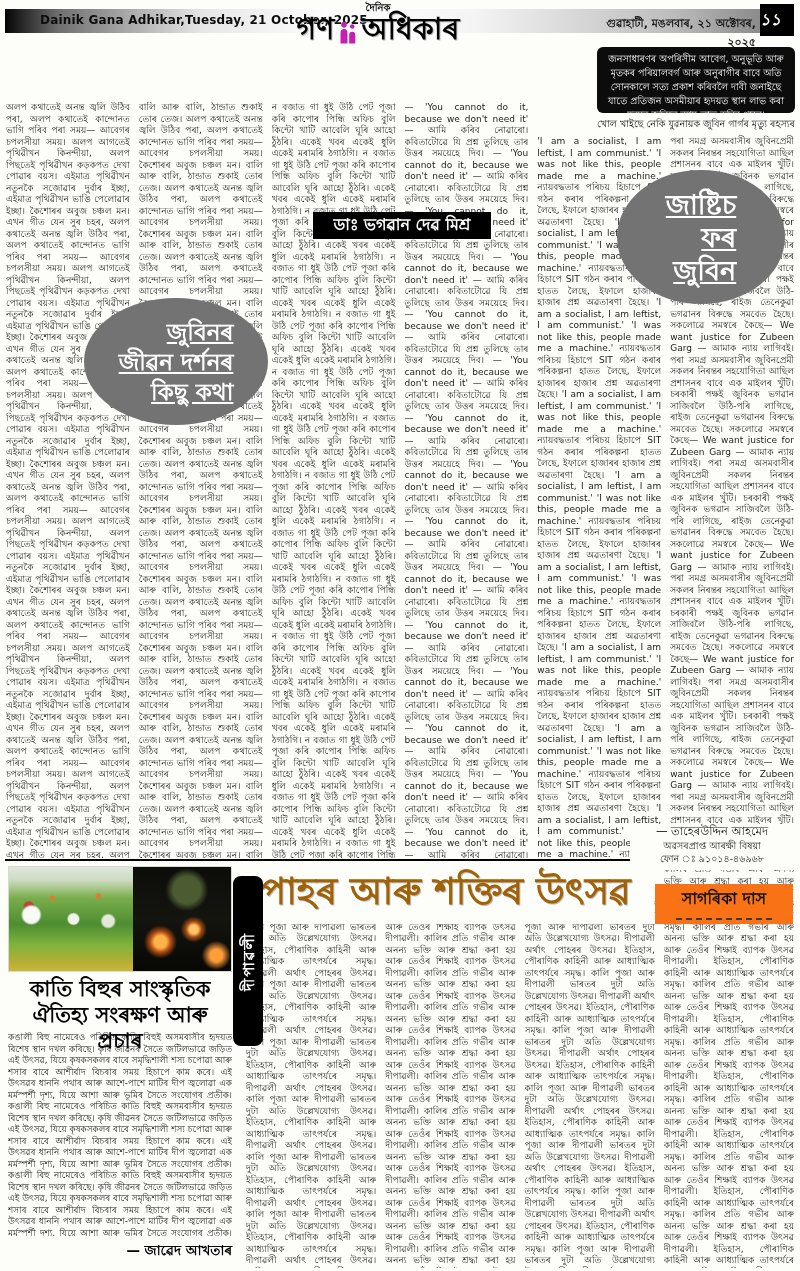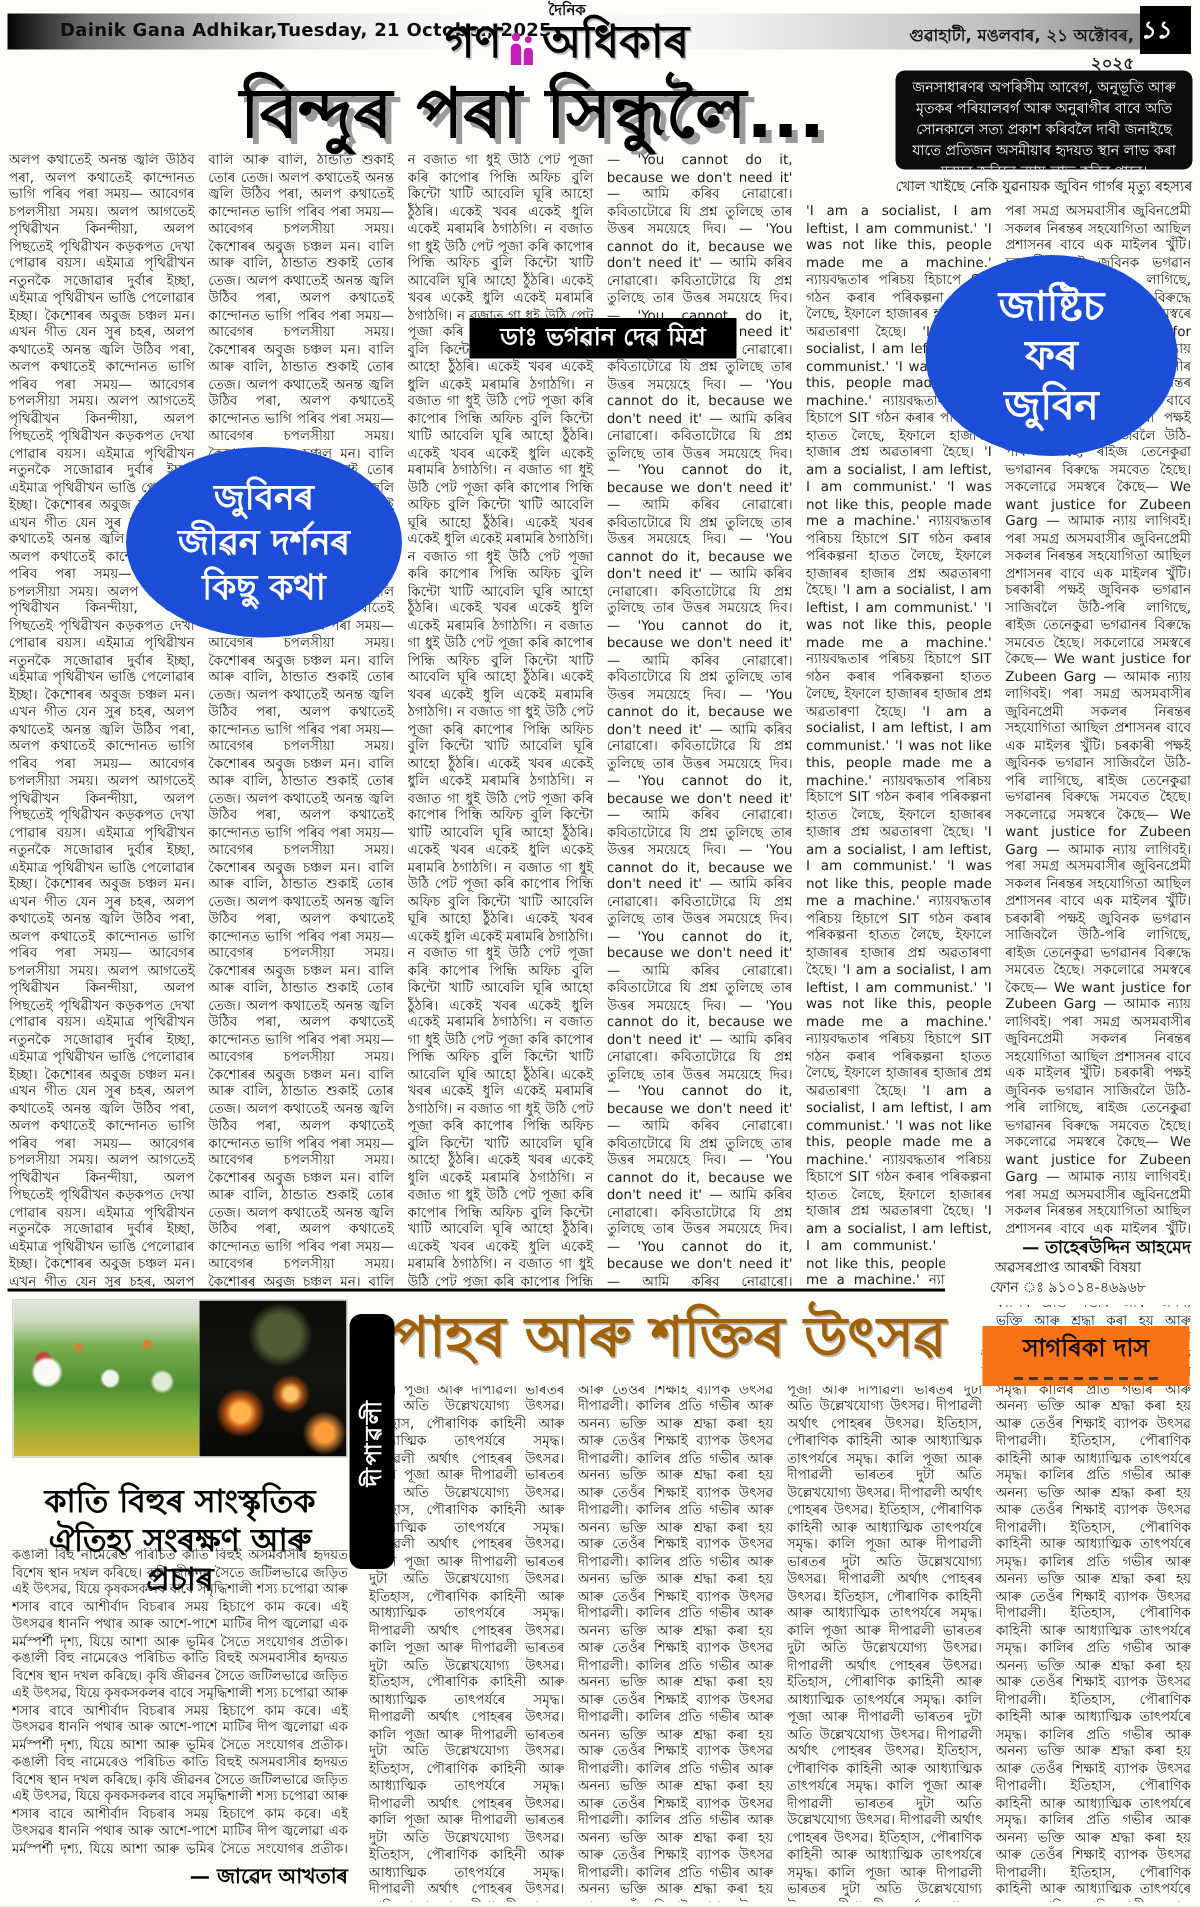--- a/index.html
+++ b/index.html
@@ -24,49 +24,49 @@
   
   .headline{left:118px;top:47px;width:474px;height:56px;text-align:center;
     font-size:46px;line-height:56px;font-weight:900;color:#000;white-space:nowrap;
     text-shadow:4px 4px 0 #9a9a9a;overflow:hidden;}
   .quotebox{left:597px;top:47px;width:198px;height:66px;background:#0c0c0c;border-radius:6px;
     color:#fff;font-size:9.5px;line-height:14px;text-align:center;padding:5px 9px;box-sizing:border-box;overflow:hidden;}
   .introline{left:597px;top:117px;width:198px;height:15px;font-size:9.5px;color:#111;overflow:hidden;background:#fdfdfa;z-index:2;}
   .cols6{left:6px;top:102px;width:788px;height:756px;display:grid;grid-template-columns:repeat(6,1fr);gap:9px;z-index:1;}
   .col{overflow:hidden;font-size:9px;line-height:11.5px;text-align:justify;color:#1d1d1d;word-break:break-word;}
   .col.pad-top{padding-top:34px;box-sizing:border-box;}
-  .badge{background:#1d4ed8;border-radius:50%;color:#fff;display:flex;align-items:center;justify-content:center;
-    text-align:center;font-weight:bold;white-space:pre-line;z-index:4;}
+  .badge{background:#737373;border-radius:50%;color:#fff;display:flex;align-items:center;justify-content:center;
+    text-align:right;font-weight:bold;white-space:pre-line;z-index:4;text-decoration:underline;}
   .badge-left{left:84px;top:298px;width:184px;height:127px;font-size:23px;line-height:30px;}
   .badge-right{left:617px;top:170px;width:168px;height:134px;font-size:27px;line-height:33px;}
   .authorbox{left:313px;top:212px;width:178px;height:27px;background:#000;border-radius:0;color:#fff;
     display:flex;align-items:center;justify-content:center;font-size:16px;font-weight:bold;z-index:4;overflow:hidden;}
   .signature{left:630px;top:824px;width:164px;height:46px;background:#fdfdfa;z-index:4;text-align:center;}
-  .sig-name{font-size:11.5px;font-weight:bold;line-height:15px;text-align:right;}
+  .sig-name{font-size:11.5px;font-weight:normal;line-height:15px;}
   .sig-sub{font-size:9.5px;line-height:13px;color:#222;}
   .divider{left:5px;top:859px;width:789px;height:2px;background:#000;}
   
   .photos{left:8px;top:866px;width:224px;height:106px;display:flex;overflow:hidden;border:1px solid #d9d9d4;box-sizing:border-box;}
   .photo-field{width:56%;height:100%;
     background:
       radial-gradient(circle at 18% 46%, rgba(255,255,255,.95) 0 7%, rgba(255,255,255,0) 9%),
       radial-gradient(circle at 16% 38%, rgba(196,60,60,.9) 0 3.5%, rgba(196,60,60,0) 5%),
       radial-gradient(circle at 52% 50%, rgba(255,255,255,.9) 0 6%, rgba(255,255,255,0) 8%),
       radial-gradient(circle at 80% 52%, rgba(250,250,245,.85) 0 5%, rgba(250,250,245,0) 7%),
       radial-gradient(circle at 35% 30%, rgba(230,120,40,.9) 0 2%, rgba(230,120,40,0) 3%),
       radial-gradient(circle at 72% 28%, rgba(230,120,40,.9) 0 2%, rgba(230,120,40,0) 3%),
       linear-gradient(180deg,#dfe7da 0%,#cfdcc4 12%,#79ad4b 30%,#4f8d32 55%,#7fb33c 75%,#b9ad35 92%,#c9b838 100%);}
   .photo-diya{width:44%;height:100%;
     background:
       radial-gradient(circle at 28% 72%, #ffb24a 0 6%, #b24d12 10%, rgba(0,0,0,0) 16%),
       radial-gradient(circle at 62% 60%, #ffc266 0 5%, #a34a10 9%, rgba(0,0,0,0) 15%),
       radial-gradient(circle at 85% 85%, #ff9d3a 0 5%, rgba(0,0,0,0) 12%),
       radial-gradient(circle at 55% 22%, rgba(90,110,60,.8) 0 14%, rgba(0,0,0,0) 22%),
       linear-gradient(180deg,#0c0d09 0%,#14150f 50%,#070705 100%);}
-  .bl-headline{left:8px;top:976px;width:224px;text-align:center;font-weight:800;font-size:21px;line-height:26px;color:#000;margin-top:12px;}
+  .bl-headline{left:8px;top:976px;width:224px;text-align:center;font-weight:800;font-size:21px;line-height:26px;color:#000;}
   .bl-body{left:8px;top:1032px;width:224px;height:204px;overflow:hidden;font-size:8.8px;line-height:11.5px;text-align:justify;color:#1d1d1d;}
   .bl-byline{left:8px;top:1240px;width:224px;text-align:right;font-size:13.5px;font-weight:bold;color:#000;}
   
   .vlabel{left:233px;top:876px;width:26px;height:166px;background:#000;border-radius:8px;border:2px solid #000;
     color:#fff;display:flex;align-items:center;justify-content:center;z-index:3;}
   .vlabel span{writing-mode:vertical-rl;transform:rotate(180deg);font-size:15px;font-weight:bold;letter-spacing:2px;}
   .br-cols{left:246px;top:864px;width:548px;height:404px;display:grid;grid-template-columns:repeat(4,1fr);gap:9px;z-index:1;}
   .br-headline{left:246px;top:862px;width:408px;height:62px;background:#fdfdfa;z-index:2;
     font-size:37px;font-weight:900;line-height:60px;color:#a16207;white-space:nowrap;overflow:hidden;text-shadow:1px 1px 0 #bbb;}
   .br-byline{left:655px;top:884px;width:138px;height:40px;background:#f97316;z-index:2;text-align:center;}
@@ -94,21 +94,20 @@
             <path d="M4 26 V14 q0-4.4 4-4.4 q4 0 4 4.4 V26 Z"></path>
             <circle cx="17.4" cy="6.6" r="2.6"></circle>
             <path d="M13.9 26 V16.4 q0-3.6 3.5-3.6 q3.5 0 3.5 3.6 V26 Z"></path>
           </g>
         </svg>
       </span>
       <span class="t">অধিকাৰ</span>
     </div>
   </div>
 
-  <div class="abs headline">বিন্দুৰ পৰা সিন্ধুলৈ...</div>
   <div class="abs quotebox">জনসাধাৰণৰ অপৰিসীম আবেগ, অনুভূতি আৰু মৃতকৰ পৰিয়ালবৰ্গ আৰু অনুৰাগীৰ বাবে অতি সোনকালে সত্য প্ৰকাশ কৰিবলৈ দাবী জনাইছে যাতে প্ৰতিজন অসমীয়াৰ হৃদয়ত স্থান লাভ কৰা মৰমৰ জুবিনে ন্যায় লাভ কৰিব পাৰে।</div>
   <div class="abs introline">খোল খাইছে নেকি যুৱনায়ক জুবিন গাৰ্গৰ মৃত্যু ৰহস্যৰ নতুন নতুন</div>
 
   <div class="abs cols6">
     <div class="col">অলপ কথাতেই অনন্ত জ্বলি উঠিব পৰা, অলপ কথাতেই কান্দোনত ভাগি পৰিব পৰা সময়— আবেগৰ চপলসীয়া সময়। অলপ আগতেই পৃথিৱীখন কিনন্দীয়া, অলপ পিছতেই পৃথিৱীখন কড়কপত দেখা পোৱাৰ বয়স। এইমাত্ৰ পৃথিৱীখন নতুনকৈ সজোৱাৰ দুৰ্বাৰ ইচ্ছা, এইমাত্ৰ পৃথিৱীখন ভাঙি পেলোৱাৰ ইচ্ছা। কৈশোৰৰ অবুজ চঞ্চল মন। এখন গীত যেন সুৰ চহৰ, অলপ কথাতেই অনন্ত জ্বলি উঠিব পৰা, অলপ কথাতেই কান্দোনত ভাগি পৰিব পৰা সময়— আবেগৰ চপলসীয়া সময়। অলপ আগতেই পৃথিৱীখন কিনন্দীয়া, অলপ পিছতেই পৃথিৱীখন কড়কপত দেখা পোৱাৰ বয়স। এইমাত্ৰ পৃথিৱীখন নতুনকৈ সজোৱাৰ দুৰ্বাৰ ইচ্ছা, এইমাত্ৰ পৃথিৱীখন ভাঙি পেলোৱাৰ ইচ্ছা। কৈশোৰৰ অবুজ চঞ্চল মন। এখন গীত যেন সুৰ চহৰ, অলপ কথাতেই অনন্ত জ্বলি উঠিব পৰা, অলপ কথাতেই কান্দোনত ভাগি পৰিব পৰা সময়— আবেগৰ চপলসীয়া সময়। অলপ আগতেই পৃথিৱীখন কিনন্দীয়া, অলপ পিছতেই পৃথিৱীখন কড়কপত দেখা পোৱাৰ বয়স। এইমাত্ৰ পৃথিৱীখন নতুনকৈ সজোৱাৰ দুৰ্বাৰ ইচ্ছা, এইমাত্ৰ পৃথিৱীখন ভাঙি পেলোৱাৰ ইচ্ছা। কৈশোৰৰ অবুজ চঞ্চল মন। এখন গীত যেন সুৰ চহৰ, অলপ কথাতেই অনন্ত জ্বলি উঠিব পৰা, অলপ কথাতেই কান্দোনত ভাগি পৰিব পৰা সময়— আবেগৰ চপলসীয়া সময়। অলপ আগতেই পৃথিৱীখন কিনন্দীয়া, অলপ পিছতেই পৃথিৱীখন কড়কপত দেখা পোৱাৰ বয়স। এইমাত্ৰ পৃথিৱীখন নতুনকৈ সজোৱাৰ দুৰ্বাৰ ইচ্ছা, এইমাত্ৰ পৃথিৱীখন ভাঙি পেলোৱাৰ ইচ্ছা। কৈশোৰৰ অবুজ চঞ্চল মন। এখন গীত যেন সুৰ চহৰ, অলপ কথাতেই অনন্ত জ্বলি উঠিব পৰা, অলপ কথাতেই কান্দোনত ভাগি পৰিব পৰা সময়— আবেগৰ চপলসীয়া সময়। অলপ আগতেই পৃথিৱীখন কিনন্দীয়া, অলপ পিছতেই পৃথিৱীখন কড়কপত দেখা পোৱাৰ বয়স। এইমাত্ৰ পৃথিৱীখন নতুনকৈ সজোৱাৰ দুৰ্বাৰ ইচ্ছা, এইমাত্ৰ পৃথিৱীখন ভাঙি পেলোৱাৰ ইচ্ছা। কৈশোৰৰ অবুজ চঞ্চল মন। এখন গীত যেন সুৰ চহৰ, অলপ কথাতেই অনন্ত জ্বলি উঠিব পৰা, অলপ কথাতেই কান্দোনত ভাগি পৰিব পৰা সময়— আবেগৰ চপলসীয়া সময়। অলপ আগতেই পৃথিৱীখন কিনন্দীয়া, অলপ পিছতেই পৃথিৱীখন কড়কপত দেখা পোৱাৰ বয়স। এইমাত্ৰ পৃথিৱীখন নতুনকৈ সজোৱাৰ দুৰ্বাৰ ইচ্ছা, এইমাত্ৰ পৃথিৱীখন ভাঙি পেলোৱাৰ ইচ্ছা। কৈশোৰৰ অবুজ চঞ্চল মন। এখন গীত যেন সুৰ চহৰ, অলপ কথাতেই অনন্ত জ্বলি উঠিব পৰা, অলপ কথাতেই কান্দোনত ভাগি পৰিব পৰা সময়— আবেগৰ চপলসীয়া সময়। অলপ আগতেই পৃথিৱীখন কিনন্দীয়া, অলপ পিছতেই পৃথিৱীখন কড়কপত দেখা পোৱাৰ বয়স। এইমাত্ৰ পৃথিৱীখন নতুনকৈ সজোৱাৰ দুৰ্বাৰ ইচ্ছা, এইমাত্ৰ পৃথিৱীখন ভাঙি পেলোৱাৰ ইচ্ছা। কৈশোৰৰ অবুজ চঞ্চল মন। এখন গীত যেন সুৰ চহৰ, অলপ কথাতেই অনন্ত জ্বলি উঠিব পৰা, অলপ কথাতেই কান্দোনত ভাগি পৰিব পৰা সময়— আবেগৰ চপলসীয়া সময়। অলপ আগতেই পৃথিৱীখন কিনন্দীয়া, অলপ পিছতেই পৃথিৱীখন কড়কপত দেখা পোৱাৰ বয়স। এইমাত্ৰ পৃথিৱীখন নতুনকৈ সজোৱাৰ দুৰ্বাৰ ইচ্ছা, এইমাত্ৰ পৃথিৱীখন ভাঙি পেলোৱাৰ ইচ্ছা। কৈশোৰৰ অবুজ চঞ্চল মন। এখন গীত যেন সুৰ চহৰ, অলপ কথাতেই অনন্ত জ্বলি উঠিব পৰা, অলপ কথাতেই কান্দোনত ভাগি পৰিব পৰা সময়— আবেগৰ চপলসীয়া সময়। অলপ আগতেই পৃথিৱীখন কিনন্দীয়া, অলপ পিছতেই পৃথিৱীখন কড়কপত দেখা পোৱাৰ বয়স। এইমাত্ৰ পৃথিৱীখন নতুনকৈ সজোৱাৰ দুৰ্বাৰ ইচ্ছা, এইমাত্ৰ পৃথিৱীখন ভাঙি পেলোৱাৰ ইচ্ছা। কৈশোৰৰ অবুজ চঞ্চল মন। এখন গীত যেন সুৰ চহৰ, অলপ কথাতেই অনন্ত জ্বলি উঠিব পৰা, অলপ কথাতেই কান্দোনত ভাগি পৰিব পৰা সময়— আবেগৰ চপলসীয়া সময়। অলপ আগতেই পৃথিৱীখন কিনন্দীয়া, অলপ পিছতেই পৃথিৱীখন কড়কপত দেখা পোৱাৰ বয়স। এইমাত্ৰ পৃথিৱীখন নতুনকৈ সজোৱাৰ দুৰ্বাৰ ইচ্ছা, এইমাত্ৰ পৃথিৱীখন ভাঙি পেলোৱাৰ ইচ্ছা। কৈশোৰৰ অবুজ চঞ্চল মন। এখন গীত যেন সুৰ চহৰ, অলপ কথাতেই অনন্ত জ্বলি উঠিব পৰা, অলপ কথাতেই কান্দোনত ভাগি পৰিব পৰা সময়— আবেগৰ চপলসীয়া সময়। অলপ আগতেই পৃথিৱীখন কিনন্দীয়া, অলপ পিছতেই পৃথিৱীখন কড়কপত দেখা পোৱাৰ বয়স। এইমাত্ৰ পৃথিৱীখন নতুনকৈ সজোৱাৰ দুৰ্বাৰ ইচ্ছা, এইমাত্ৰ পৃথিৱীখন ভাঙি পেলোৱাৰ ইচ্ছা। কৈশোৰৰ অবুজ চঞ্চল মন। এখন গীত যেন সুৰ চহৰ, অলপ কথাতেই অনন্ত জ্বলি উঠিব পৰা, অলপ কথাতেই কান্দোনত ভাগি পৰিব পৰা সময়— আবেগৰ চপলসীয়া সময়। অলপ আগতেই পৃথিৱীখন কিনন্দীয়া, অলপ পিছতেই পৃথিৱীখন কড়কপত দেখা পোৱাৰ বয়স। এইমাত্ৰ পৃথিৱীখন নতুনকৈ সজোৱাৰ দুৰ্বাৰ ইচ্ছা, এইমাত্ৰ পৃথিৱীখন ভাঙি পেলোৱাৰ ইচ্ছা। কৈশোৰৰ অবুজ চঞ্চল মন। এখন গীত যেন সুৰ চহৰ, অলপ কথাতেই অনন্ত জ্বলি উঠিব পৰা, অলপ কথাতেই কান্দোনত ভাগি পৰিব পৰা সময়— আবেগৰ চপলসীয়া সময়। অলপ আগতেই পৃথিৱীখন কিনন্দীয়া, অলপ পিছতেই পৃথিৱীখন কড়কপত দেখা পোৱাৰ বয়স। এইমাত্ৰ পৃথিৱীখন নতুনকৈ সজোৱাৰ দুৰ্বাৰ ইচ্ছা, এইমাত্ৰ পৃথিৱীখন ভাঙি পেলোৱাৰ ইচ্ছা। কৈশোৰৰ অবুজ চঞ্চল মন। এখন গীত যেন সুৰ চহৰ, অলপ কথাতেই অনন্ত জ্বলি উঠিব পৰা, অলপ কথাতেই কান্দোনত ভাগি পৰিব পৰা সময়— আবেগৰ চপলসীয়া সময়। অলপ আগতেই পৃথিৱীখন কিনন্দীয়া, অলপ পিছতেই পৃথিৱীখন কড়কপত দেখা পোৱাৰ বয়স। এইমাত্ৰ পৃথিৱীখন নতুনকৈ সজোৱাৰ দুৰ্বাৰ ইচ্ছা, এইমাত্ৰ পৃথিৱীখন ভাঙি পেলোৱাৰ ইচ্ছা। কৈশোৰৰ অবুজ চঞ্চল মন। এখন গীত যেন সুৰ চহৰ, অলপ কথাতেই অনন্ত জ্বলি উঠিব পৰা, অলপ কথাতেই কান্দোনত ভাগি পৰিব পৰা সময়— আবেগৰ চপলসীয়া সময়। অলপ আগতেই পৃথিৱীখন কিনন্দীয়া, অলপ পিছতেই পৃথিৱীখন কড়কপত দেখা পোৱাৰ বয়স। এইমাত্ৰ পৃথিৱীখন নতুনকৈ সজোৱাৰ দুৰ্বাৰ ইচ্ছা, এইমাত্ৰ পৃথিৱীখন ভাঙি পেলোৱাৰ ইচ্ছা। কৈশোৰৰ অবুজ চঞ্চল মন। এখন গীত যেন সুৰ চহৰ,</div>
     <div class="col">বালি আৰু বালি, ঠান্ডাত শুকাই তোৰ তেজ। অলপ কথাতেই অনন্ত জ্বলি উঠিব পৰা, অলপ কথাতেই কান্দোনত ভাগি পৰিব পৰা সময়— আবেগৰ চপলসীয়া সময়। কৈশোৰৰ অবুজ চঞ্চল মন। বালি আৰু বালি, ঠান্ডাত শুকাই তোৰ তেজ। অলপ কথাতেই অনন্ত জ্বলি উঠিব পৰা, অলপ কথাতেই কান্দোনত ভাগি পৰিব পৰা সময়— আবেগৰ চপলসীয়া সময়। কৈশোৰৰ অবুজ চঞ্চল মন। বালি আৰু বালি, ঠান্ডাত শুকাই তোৰ তেজ। অলপ কথাতেই অনন্ত জ্বলি উঠিব পৰা, অলপ কথাতেই কান্দোনত ভাগি পৰিব পৰা সময়— আবেগৰ চপলসীয়া সময়। কৈশোৰৰ অবুজ চঞ্চল মন। বালি আৰু বালি, ঠান্ডাত শুকাই তোৰ তেজ। অলপ কথাতেই অনন্ত জ্বলি উঠিব পৰা, অলপ কথাতেই কান্দোনত ভাগি পৰিব পৰা সময়— আবেগৰ চপলসীয়া সময়। কৈশোৰৰ অবুজ চঞ্চল মন। বালি আৰু বালি, ঠান্ডাত শুকাই তোৰ তেজ। অলপ কথাতেই অনন্ত জ্বলি উঠিব পৰা, অলপ কথাতেই কান্দোনত ভাগি পৰিব পৰা সময়— আবেগৰ চপলসীয়া সময়। কৈশোৰৰ অবুজ চঞ্চল মন। বালি আৰু বালি, ঠান্ডাত শুকাই তোৰ তেজ। অলপ কথাতেই অনন্ত জ্বলি উঠিব পৰা, অলপ কথাতেই কান্দোনত ভাগি পৰিব পৰা সময়— আবেগৰ চপলসীয়া সময়। কৈশোৰৰ অবুজ চঞ্চল মন। বালি আৰু বালি, ঠান্ডাত শুকাই তোৰ তেজ। অলপ কথাতেই অনন্ত জ্বলি উঠিব পৰা, অলপ কথাতেই কান্দোনত ভাগি পৰিব পৰা সময়— আবেগৰ চপলসীয়া সময়। কৈশোৰৰ অবুজ চঞ্চল মন। বালি আৰু বালি, ঠান্ডাত শুকাই তোৰ তেজ। অলপ কথাতেই অনন্ত জ্বলি উঠিব পৰা, অলপ কথাতেই কান্দোনত ভাগি পৰিব পৰা সময়— আবেগৰ চপলসীয়া সময়। কৈশোৰৰ অবুজ চঞ্চল মন। বালি আৰু বালি, ঠান্ডাত শুকাই তোৰ তেজ। অলপ কথাতেই অনন্ত জ্বলি উঠিব পৰা, অলপ কথাতেই কান্দোনত ভাগি পৰিব পৰা সময়— আবেগৰ চপলসীয়া সময়। কৈশোৰৰ অবুজ চঞ্চল মন। বালি আৰু বালি, ঠান্ডাত শুকাই তোৰ তেজ। অলপ কথাতেই অনন্ত জ্বলি উঠিব পৰা, অলপ কথাতেই কান্দোনত ভাগি পৰিব পৰা সময়— আবেগৰ চপলসীয়া সময়। কৈশোৰৰ অবুজ চঞ্চল মন। বালি আৰু বালি, ঠান্ডাত শুকাই তোৰ তেজ। অলপ কথাতেই অনন্ত জ্বলি উঠিব পৰা, অলপ কথাতেই কান্দোনত ভাগি পৰিব পৰা সময়— আবেগৰ চপলসীয়া সময়। কৈশোৰৰ অবুজ চঞ্চল মন। বালি আৰু বালি, ঠান্ডাত শুকাই তোৰ তেজ। অলপ কথাতেই অনন্ত জ্বলি উঠিব পৰা, অলপ কথাতেই কান্দোনত ভাগি পৰিব পৰা সময়— আবেগৰ চপলসীয়া সময়। কৈশোৰৰ অবুজ চঞ্চল মন। বালি আৰু বালি, ঠান্ডাত শুকাই তোৰ তেজ। অলপ কথাতেই অনন্ত জ্বলি উঠিব পৰা, অলপ কথাতেই কান্দোনত ভাগি পৰিব পৰা সময়— আবেগৰ চপলসীয়া সময়। কৈশোৰৰ অবুজ চঞ্চল মন। বালি আৰু বালি, ঠান্ডাত শুকাই তোৰ তেজ। অলপ কথাতেই অনন্ত জ্বলি উঠিব পৰা, অলপ কথাতেই কান্দোনত ভাগি পৰিব পৰা সময়— আবেগৰ চপলসীয়া সময়। কৈশোৰৰ অবুজ চঞ্চল মন। বালি আৰু বালি, ঠান্ডাত শুকাই তোৰ তেজ। অলপ কথাতেই অনন্ত জ্বলি উঠিব পৰা, অলপ কথাতেই কান্দোনত ভাগি পৰিব পৰা সময়— আবেগৰ চপলসীয়া সময়। কৈশোৰৰ অবুজ চঞ্চল মন। বালি আৰু বালি, ঠান্ডাত শুকাই তোৰ তেজ। অলপ কথাতেই অনন্ত জ্বলি উঠিব পৰা, অলপ কথাতেই কান্দোনত ভাগি পৰিব পৰা সময়— আবেগৰ চপলসীয়া সময়। কৈশোৰৰ অবুজ চঞ্চল মন। বালি আৰু বালি, ঠান্ডাত শুকাই তোৰ তেজ। অলপ কথাতেই অনন্ত জ্বলি উঠিব পৰা, অলপ কথাতেই কান্দোনত ভাগি পৰিব পৰা সময়— আবেগৰ চপলসীয়া সময়। কৈশোৰৰ অবুজ চঞ্চল মন। বালি আৰু বালি, ঠান্ডাত শুকাই তোৰ তেজ। অলপ কথাতেই অনন্ত জ্বলি উঠিব পৰা, অলপ কথাতেই কান্দোনত ভাগি পৰিব পৰা সময়— আবেগৰ চপলসীয়া সময়। কৈশোৰৰ অবুজ চঞ্চল মন। বালি আৰু বালি, ঠান্ডাত শুকাই তোৰ তেজ। অলপ কথাতেই অনন্ত জ্বলি উঠিব পৰা, অলপ কথাতেই কান্দোনত ভাগি পৰিব পৰা সময়— আবেগৰ চপলসীয়া সময়। কৈশোৰৰ অবুজ চঞ্চল মন। বালি আৰু বালি, ঠান্ডাত শুকাই তোৰ তেজ। অলপ কথাতেই অনন্ত জ্বলি উঠিব পৰা, অলপ কথাতেই কান্দোনত ভাগি পৰিব পৰা সময়— আবেগৰ চপলসীয়া সময়। কৈশোৰৰ অবুজ চঞ্চল মন। বালি আৰু বালি, ঠান্ডাত শুকাই তোৰ তেজ। অলপ কথাতেই অনন্ত জ্বলি উঠিব পৰা, অলপ কথাতেই কান্দোনত ভাগি পৰিব পৰা সময়— আবেগৰ চপলসীয়া সময়। কৈশোৰৰ অবুজ চঞ্চল মন। বালি আৰু বালি, ঠান্ডাত শুকাই তোৰ তেজ। অলপ কথাতেই অনন্ত জ্বলি উঠিব পৰা, অলপ কথাতেই কান্দোনত ভাগি পৰিব পৰা সময়— আবেগৰ চপলসীয়া সময়। কৈশোৰৰ অবুজ চঞ্চল মন। বালি আৰু বালি, ঠান্ডাত শুকাই তোৰ তেজ। অলপ কথাতেই অনন্ত জ্বলি উঠিব পৰা, অলপ কথাতেই কান্দোনত ভাগি পৰিব পৰা সময়— আবেগৰ চপলসীয়া সময়। কৈশোৰৰ অবুজ চঞ্চল মন। বালি আৰু বালি, ঠান্ডাত শুকাই তোৰ তেজ। অলপ কথাতেই অনন্ত জ্বলি উঠিব পৰা, অলপ কথাতেই কান্দোনত ভাগি পৰিব পৰা সময়— আবেগৰ চপলসীয়া সময়। কৈশোৰৰ অবুজ চঞ্চল মন। বালি আৰু বালি, ঠান্ডাত শুকাই তোৰ তেজ। অলপ কথাতেই অনন্ত জ্বলি উঠিব পৰা, অলপ কথাতেই কান্দোনত ভাগি পৰিব পৰা সময়— আবেগৰ চপলসীয়া সময়। কৈশোৰৰ অবুজ চঞ্চল মন। বালি আৰু বালি, ঠান্ডাত শুকাই তোৰ তেজ। অলপ কথাতেই অনন্ত জ্বলি উঠিব পৰা, অলপ কথাতেই কান্দোনত ভাগি পৰিব পৰা সময়— আবেগৰ চপলসীয়া সময়। কৈশোৰৰ অবুজ চঞ্চল মন। বালি আৰু বালি, ঠান্ডাত শুকাই তোৰ তেজ। অলপ কথাতেই অনন্ত জ্বলি উঠিব পৰা, অলপ কথাতেই কান্দোনত ভাগি পৰিব পৰা সময়— আবেগৰ চপলসীয়া সময়। কৈশোৰৰ অবুজ চঞ্চল মন। বালি আৰু বালি, ঠান্ডাত শুকাই তোৰ তেজ। অলপ কথাতেই অনন্ত জ্বলি উঠিব পৰা, অলপ কথাতেই কান্দোনত ভাগি পৰিব পৰা সময়— আবেগৰ চপলসীয়া সময়। কৈশোৰৰ অবুজ চঞ্চল মন।</div>
     <div class="col">ন বজাত গা ধুই উঠি পেট পূজা কৰি কাপোৰ পিন্ধি অফিচ বুলি কিন্টো খাটি আবেলি ঘূৰি আহো ঠুঁঠৰি। একেই খবৰ একেই ধুলি একেই মৰামৰি ঠগাঠগি। ন বজাত গা ধুই উঠি পেট পূজা কৰি কাপোৰ পিন্ধি অফিচ বুলি কিন্টো খাটি আবেলি ঘূৰি আহো ঠুঁঠৰি। একেই খবৰ একেই ধুলি একেই মৰামৰি ঠগাঠগি। ন বজাত গা ধুই উঠি পেট পূজা কৰি কাপোৰ পিন্ধি অফিচ বুলি কিন্টো খাটি আবেলি ঘূৰি আহো ঠুঁঠৰি। একেই খবৰ একেই ধুলি একেই মৰামৰি ঠগাঠগি। ন বজাত গা ধুই উঠি পেট পূজা কৰি কাপোৰ পিন্ধি অফিচ বুলি কিন্টো খাটি আবেলি ঘূৰি আহো ঠুঁঠৰি। একেই খবৰ একেই ধুলি একেই মৰামৰি ঠগাঠগি। ন বজাত গা ধুই উঠি পেট পূজা কৰি কাপোৰ পিন্ধি অফিচ বুলি কিন্টো খাটি আবেলি ঘূৰি আহো ঠুঁঠৰি। একেই খবৰ একেই ধুলি একেই মৰামৰি ঠগাঠগি। ন বজাত গা ধুই উঠি পেট পূজা কৰি কাপোৰ পিন্ধি অফিচ বুলি কিন্টো খাটি আবেলি ঘূৰি আহো ঠুঁঠৰি। একেই খবৰ একেই ধুলি একেই মৰামৰি ঠগাঠগি। ন বজাত গা ধুই উঠি পেট পূজা কৰি কাপোৰ পিন্ধি অফিচ বুলি কিন্টো খাটি আবেলি ঘূৰি আহো ঠুঁঠৰি। একেই খবৰ একেই ধুলি একেই মৰামৰি ঠগাঠগি। ন বজাত গা ধুই উঠি পেট পূজা কৰি কাপোৰ পিন্ধি অফিচ বুলি কিন্টো খাটি আবেলি ঘূৰি আহো ঠুঁঠৰি। একেই খবৰ একেই ধুলি একেই মৰামৰি ঠগাঠগি। ন বজাত গা ধুই উঠি পেট পূজা কৰি কাপোৰ পিন্ধি অফিচ বুলি কিন্টো খাটি আবেলি ঘূৰি আহো ঠুঁঠৰি। একেই খবৰ একেই ধুলি একেই মৰামৰি ঠগাঠগি। ন বজাত গা ধুই উঠি পেট পূজা কৰি কাপোৰ পিন্ধি অফিচ বুলি কিন্টো খাটি আবেলি ঘূৰি আহো ঠুঁঠৰি। একেই খবৰ একেই ধুলি একেই মৰামৰি ঠগাঠগি। ন বজাত গা ধুই উঠি পেট পূজা কৰি কাপোৰ পিন্ধি অফিচ বুলি কিন্টো খাটি আবেলি ঘূৰি আহো ঠুঁঠৰি। একেই খবৰ একেই ধুলি একেই মৰামৰি ঠগাঠগি। ন বজাত গা ধুই উঠি পেট পূজা কৰি কাপোৰ পিন্ধি অফিচ বুলি কিন্টো খাটি আবেলি ঘূৰি আহো ঠুঁঠৰি। একেই খবৰ একেই ধুলি একেই মৰামৰি ঠগাঠগি। ন বজাত গা ধুই উঠি পেট পূজা কৰি কাপোৰ পিন্ধি অফিচ বুলি কিন্টো খাটি আবেলি ঘূৰি আহো ঠুঁঠৰি। একেই খবৰ একেই ধুলি একেই মৰামৰি ঠগাঠগি। ন বজাত গা ধুই উঠি পেট পূজা কৰি কাপোৰ পিন্ধি অফিচ বুলি কিন্টো খাটি আবেলি ঘূৰি আহো ঠুঁঠৰি। একেই খবৰ একেই ধুলি একেই মৰামৰি ঠগাঠগি। ন বজাত গা ধুই উঠি পেট পূজা কৰি কাপোৰ পিন্ধি অফিচ বুলি কিন্টো খাটি আবেলি ঘূৰি আহো ঠুঁঠৰি। একেই খবৰ একেই ধুলি একেই মৰামৰি ঠগাঠগি। ন বজাত গা ধুই উঠি পেট পূজা কৰি কাপোৰ পিন্ধি অফিচ বুলি কিন্টো খাটি আবেলি ঘূৰি আহো ঠুঁঠৰি। একেই খবৰ একেই ধুলি একেই মৰামৰি ঠগাঠগি। ন বজাত গা ধুই উঠি পেট পূজা কৰি কাপোৰ পিন্ধি অফিচ বুলি কিন্টো খাটি আবেলি ঘূৰি আহো ঠুঁঠৰি। একেই খবৰ একেই ধুলি একেই মৰামৰি ঠগাঠগি। ন বজাত গা ধুই উঠি পেট পূজা কৰি কাপোৰ পিন্ধি অফিচ বুলি কিন্টো খাটি আবেলি ঘূৰি আহো ঠুঁঠৰি। একেই খবৰ একেই ধুলি একেই মৰামৰি ঠগাঠগি। ন বজাত গা ধুই উঠি পেট পূজা কৰি কাপোৰ পিন্ধি অফিচ বুলি কিন্টো খাটি আবেলি ঘূৰি আহো ঠুঁঠৰি। একেই খবৰ একেই ধুলি একেই মৰামৰি ঠগাঠগি। ন বজাত গা ধুই উঠি পেট পূজা কৰি কাপোৰ পিন্ধি অফিচ বুলি কিন্টো খাটি আবেলি ঘূৰি আহো ঠুঁঠৰি। একেই খবৰ একেই ধুলি একেই মৰামৰি ঠগাঠগি। ন বজাত গা ধুই উঠি পেট পূজা কৰি কাপোৰ পিন্ধি অফিচ বুলি কিন্টো খাটি আবেলি ঘূৰি আহো ঠুঁঠৰি। একেই খবৰ একেই ধুলি একেই মৰামৰি ঠগাঠগি। ন বজাত গা ধুই উঠি পেট পূজা কৰি কাপোৰ পিন্ধি অফিচ বুলি কিন্টো খাটি আবেলি ঘূৰি আহো ঠুঁঠৰি। একেই খবৰ একেই ধুলি একেই মৰামৰি ঠগাঠগি। ন বজাত গা ধুই উঠি পেট পূজা কৰি কাপোৰ পিন্ধি অফিচ বুলি কিন্টো খাটি আবেলি ঘূৰি আহো ঠুঁঠৰি। একেই খবৰ একেই ধুলি একেই মৰামৰি ঠগাঠগি। ন বজাত গা ধুই উঠি পেট পূজা কৰি কাপোৰ পিন্ধি অফিচ বুলি কিন্টো খাটি আবেলি ঘূৰি আহো ঠুঁঠৰি। একেই খবৰ একেই ধুলি একেই মৰামৰি ঠগাঠগি। ন বজাত গা ধুই উঠি পেট পূজা কৰি কাপোৰ পিন্ধি অফিচ বুলি কিন্টো খাটি আবেলি ঘূৰি আহো ঠুঁঠৰি। একেই খবৰ একেই ধুলি একেই মৰামৰি ঠগাঠগি। ন বজাত গা ধুই উঠি পেট পূজা কৰি কাপোৰ পিন্ধি অফিচ বুলি কিন্টো খাটি আবেলি ঘূৰি আহো ঠুঁঠৰি। একেই খবৰ একেই ধুলি একেই মৰামৰি ঠগাঠগি। ন বজাত গা ধুই উঠি পেট পূজা কৰি কাপোৰ পিন্ধি অফিচ বুলি কিন্টো খাটি আবেলি ঘূৰি আহো ঠুঁঠৰি। একেই খবৰ একেই ধুলি একেই মৰামৰি ঠগাঠগি। ন বজাত গা ধুই উঠি পেট পূজা কৰি কাপোৰ পিন্ধি অফিচ বুলি কিন্টো খাটি আবেলি ঘূৰি আহো ঠুঁঠৰি। একেই খবৰ একেই ধুলি একেই মৰামৰি ঠগাঠগি। ন বজাত গা ধুই উঠি পেট পূজা কৰি কাপোৰ পিন্ধি অফিচ বুলি কিন্টো খাটি আবেলি ঘূৰি আহো ঠুঁঠৰি। একেই খবৰ একেই ধুলি একেই মৰামৰি ঠগাঠগি। ন বজাত গা ধুই উঠি পেট পূজা কৰি কাপোৰ পিন্ধি অফিচ বুলি কিন্টো খাটি আবেলি ঘূৰি আহো ঠুঁঠৰি। একেই খবৰ একেই ধুলি একেই মৰামৰি ঠগাঠগি। ন বজাত গা ধুই উঠি পেট পূজা কৰি কাপোৰ পিন্ধি অফিচ বুলি কিন্টো খাটি আবেলি ঘূৰি আহো ঠুঁঠৰি। একেই খবৰ একেই ধুলি একেই মৰামৰি ঠগাঠগি। ন বজাত গা ধুই উঠি পেট পূজা কৰি কাপোৰ পিন্ধি অফিচ বুলি কিন্টো খাটি আবেলি ঘূৰি আহো ঠুঁঠৰি। একেই খবৰ একেই ধুলি একেই মৰামৰি ঠগাঠগি। ন বজাত গা ধুই উঠি পেট পূজা কৰি কাপোৰ পিন্ধি অফিচ বুলি কিন্টো খাটি আবেলি ঘূৰি আহো ঠুঁঠৰি। একেই খবৰ একেই ধুলি একেই মৰামৰি ঠগাঠগি।</div>
     <div class="col">— 'You cannot do it, because we don't need it' — আমি কৰিব নোৱাৰো। কবিতাটোৱে যি প্ৰশ্ন তুলিছে তাৰ উত্তৰ সময়েহে দিব। — 'You cannot do it, because we don't need it' — আমি কৰিব নোৱাৰো। কবিতাটোৱে যি প্ৰশ্ন তুলিছে তাৰ উত্তৰ সময়েহে দিব। — 'You cannot do it, because we don't need it' — আমি কৰিব নোৱাৰো। কবিতাটোৱে যি প্ৰশ্ন তুলিছে তাৰ উত্তৰ সময়েহে দিব। — 'You cannot do it, because we don't need it' — আমি কৰিব নোৱাৰো। কবিতাটোৱে যি প্ৰশ্ন তুলিছে তাৰ উত্তৰ সময়েহে দিব। — 'You cannot do it, because we don't need it' — আমি কৰিব নোৱাৰো। কবিতাটোৱে যি প্ৰশ্ন তুলিছে তাৰ উত্তৰ সময়েহে দিব। — 'You cannot do it, because we don't need it' — আমি কৰিব নোৱাৰো। কবিতাটোৱে যি প্ৰশ্ন তুলিছে তাৰ উত্তৰ সময়েহে দিব। — 'You cannot do it, because we don't need it' — আমি কৰিব নোৱাৰো। কবিতাটোৱে যি প্ৰশ্ন তুলিছে তাৰ উত্তৰ সময়েহে দিব। — 'You cannot do it, because we don't need it' — আমি কৰিব নোৱাৰো। কবিতাটোৱে যি প্ৰশ্ন তুলিছে তাৰ উত্তৰ সময়েহে দিব। — 'You cannot do it, because we don't need it' — আমি কৰিব নোৱাৰো। কবিতাটোৱে যি প্ৰশ্ন তুলিছে তাৰ উত্তৰ সময়েহে দিব। — 'You cannot do it, because we don't need it' — আমি কৰিব নোৱাৰো। কবিতাটোৱে যি প্ৰশ্ন তুলিছে তাৰ উত্তৰ সময়েহে দিব। — 'You cannot do it, because we don't need it' — আমি কৰিব নোৱাৰো। কবিতাটোৱে যি প্ৰশ্ন তুলিছে তাৰ উত্তৰ সময়েহে দিব। — 'You cannot do it, because we don't need it' — আমি কৰিব নোৱাৰো। কবিতাটোৱে যি প্ৰশ্ন তুলিছে তাৰ উত্তৰ সময়েহে দিব। — 'You cannot do it, because we don't need it' — আমি কৰিব নোৱাৰো। কবিতাটোৱে যি প্ৰশ্ন তুলিছে তাৰ উত্তৰ সময়েহে দিব। — 'You cannot do it, because we don't need it' — আমি কৰিব নোৱাৰো। কবিতাটোৱে যি প্ৰশ্ন তুলিছে তাৰ উত্তৰ সময়েহে দিব। — 'You cannot do it, because we don't need it' — আমি কৰিব নোৱাৰো। কবিতাটোৱে যি প্ৰশ্ন তুলিছে তাৰ উত্তৰ সময়েহে দিব। — 'You cannot do it, because we don't need it' — আমি কৰিব নোৱাৰো। কবিতাটোৱে যি প্ৰশ্ন তুলিছে তাৰ উত্তৰ সময়েহে দিব। — 'You cannot do it, because we don't need it' — আমি কৰিব নোৱাৰো। কবিতাটোৱে যি প্ৰশ্ন তুলিছে তাৰ উত্তৰ সময়েহে দিব। — 'You cannot do it, because we don't need it' — আমি কৰিব নোৱাৰো। কবিতাটোৱে যি প্ৰশ্ন তুলিছে তাৰ উত্তৰ সময়েহে দিব। — 'You cannot do it, because we don't need it' — আমি কৰিব নোৱাৰো। কবিতাটোৱে যি প্ৰশ্ন তুলিছে তাৰ উত্তৰ সময়েহে দিব। — 'You cannot do it, because we don't need it' — আমি কৰিব নোৱাৰো। কবিতাটোৱে যি প্ৰশ্ন তুলিছে তাৰ উত্তৰ সময়েহে দিব। — 'You cannot do it, because we don't need it' — আমি কৰিব নোৱাৰো। কবিতাটোৱে যি প্ৰশ্ন তুলিছে তাৰ উত্তৰ সময়েহে দিব। — 'You cannot do it, because we don't need it' — আমি কৰিব নোৱাৰো। কবিতাটোৱে যি প্ৰশ্ন তুলিছে তাৰ উত্তৰ সময়েহে দিব। — 'You cannot do it, because we don't need it' — আমি কৰিব নোৱাৰো। কবিতাটোৱে যি প্ৰশ্ন তুলিছে তাৰ উত্তৰ সময়েহে দিব। — 'You cannot do it, because we don't need it' — আমি কৰিব নোৱাৰো। কবিতাটোৱে যি প্ৰশ্ন তুলিছে তাৰ উত্তৰ সময়েহে দিব। — 'You cannot do it, because we don't need it' — আমি কৰিব নোৱাৰো। কবিতাটোৱে যি প্ৰশ্ন তুলিছে তাৰ উত্তৰ সময়েহে দিব। — 'You cannot do it, because we don't need it' — আমি কৰিব নোৱাৰো। কবিতাটোৱে যি প্ৰশ্ন তুলিছে তাৰ উত্তৰ সময়েহে দিব। — 'You cannot do it, because we don't need it' — আমি কৰিব নোৱাৰো। কবিতাটোৱে যি প্ৰশ্ন তুলিছে তাৰ উত্তৰ সময়েহে দিব। — 'You cannot do it, because we don't need it' — আমি কৰিব নোৱাৰো। কবিতাটোৱে যি প্ৰশ্ন তুলিছে তাৰ উত্তৰ সময়েহে দিব। — 'You cannot do it, because we don't need it' — আমি কৰিব নোৱাৰো। কবিতাটোৱে যি প্ৰশ্ন তুলিছে তাৰ উত্তৰ সময়েহে দিব। — 'You cannot do it, because we don't need it' — আমি কৰিব নোৱাৰো। কবিতাটোৱে যি প্ৰশ্ন তুলিছে তাৰ উত্তৰ সময়েহে দিব। — 'You cannot do it, because we don't need it' — আমি কৰিব নোৱাৰো। কবিতাটোৱে যি প্ৰশ্ন তুলিছে তাৰ উত্তৰ সময়েহে দিব। — 'You cannot do it, because we don't need it' — আমি কৰিব নোৱাৰো। কবিতাটোৱে যি প্ৰশ্ন তুলিছে তাৰ উত্তৰ সময়েহে দিব। — 'You cannot do it, because we don't need it' — আমি কৰিব নোৱাৰো। কবিতাটোৱে যি প্ৰশ্ন তুলিছে তাৰ উত্তৰ সময়েহে দিব। — 'You cannot do it, because we don't need it' — আমি কৰিব নোৱাৰো। কবিতাটোৱে যি প্ৰশ্ন তুলিছে তাৰ উত্তৰ সময়েহে দিব। — 'You cannot do it, because we don't need it' — আমি কৰিব নোৱাৰো। কবিতাটোৱে যি প্ৰশ্ন তুলিছে তাৰ উত্তৰ সময়েহে দিব। — 'You cannot do it, because we don't need it' — আমি কৰিব নোৱাৰো। কবিতাটোৱে যি প্ৰশ্ন তুলিছে তাৰ উত্তৰ সময়েহে দিব। — 'You cannot do it, because we don't need it' — আমি কৰিব নোৱাৰো। কবিতাটোৱে যি প্ৰশ্ন তুলিছে তাৰ উত্তৰ সময়েহে দিব।</div>
     <div class="col pad-top">'I am a socialist, I am leftist, I am communist.' 'I was not like this, people made me a machine.' ন্যায়বদ্ধতাৰ পৰিচয় হিচাপে SIT গঠন কৰাৰ পৰিকল্পনা হাতত লৈছে, ইফালে হাজাৰৰ হাজাৰ প্ৰশ্ন অৱতাৰণা হৈছে। 'I am a socialist, I am leftist, I am communist.' 'I was not like this, people made me a machine.' ন্যায়বদ্ধতাৰ পৰিচয় হিচাপে SIT গঠন কৰাৰ পৰিকল্পনা হাতত লৈছে, ইফালে হাজাৰৰ হাজাৰ প্ৰশ্ন অৱতাৰণা হৈছে। 'I am a socialist, I am leftist, I am communist.' 'I was not like this, people made me a machine.' ন্যায়বদ্ধতাৰ পৰিচয় হিচাপে SIT গঠন কৰাৰ পৰিকল্পনা হাতত লৈছে, ইফালে হাজাৰৰ হাজাৰ প্ৰশ্ন অৱতাৰণা হৈছে। 'I am a socialist, I am leftist, I am communist.' 'I was not like this, people made me a machine.' ন্যায়বদ্ধতাৰ পৰিচয় হিচাপে SIT গঠন কৰাৰ পৰিকল্পনা হাতত লৈছে, ইফালে হাজাৰৰ হাজাৰ প্ৰশ্ন অৱতাৰণা হৈছে। 'I am a socialist, I am leftist, I am communist.' 'I was not like this, people made me a machine.' ন্যায়বদ্ধতাৰ পৰিচয় হিচাপে SIT গঠন কৰাৰ পৰিকল্পনা হাতত লৈছে, ইফালে হাজাৰৰ হাজাৰ প্ৰশ্ন অৱতাৰণা হৈছে। 'I am a socialist, I am leftist, I am communist.' 'I was not like this, people made me a machine.' ন্যায়বদ্ধতাৰ পৰিচয় হিচাপে SIT গঠন কৰাৰ পৰিকল্পনা হাতত লৈছে, ইফালে হাজাৰৰ হাজাৰ প্ৰশ্ন অৱতাৰণা হৈছে। 'I am a socialist, I am leftist, I am communist.' 'I was not like this, people made me a machine.' ন্যায়বদ্ধতাৰ পৰিচয় হিচাপে SIT গঠন কৰাৰ পৰিকল্পনা হাতত লৈছে, ইফালে হাজাৰৰ হাজাৰ প্ৰশ্ন অৱতাৰণা হৈছে। 'I am a socialist, I am leftist, I am communist.' 'I was not like this, people made me a machine.' ন্যায়বদ্ধতাৰ পৰিচয় হিচাপে SIT গঠন কৰাৰ পৰিকল্পনা হাতত লৈছে, ইফালে হাজাৰৰ হাজাৰ প্ৰশ্ন অৱতাৰণা হৈছে। 'I am a socialist, I am leftist, I am communist.' 'I was not like this, people made me a machine.' ন্যায়বদ্ধতাৰ পৰিচয় হিচাপে SIT গঠন কৰাৰ পৰিকল্পনা হাতত লৈছে, ইফালে হাজাৰৰ হাজাৰ প্ৰশ্ন অৱতাৰণা হৈছে। 'I am a socialist, I am leftist, I am communist.' 'I was not like this, people made me a machine.' ন্যায়বদ্ধতাৰ পৰিচয় হিচাপে SIT গঠন কৰাৰ পৰিকল্পনা হাতত লৈছে, ইফালে হাজাৰৰ হাজাৰ প্ৰশ্ন অৱতাৰণা হৈছে। 'I am a socialist, I am leftist, I am communist.' 'I was not like this, people made me a machine.' ন্যায়বদ্ধতাৰ পৰিচয় হিচাপে SIT গঠন কৰাৰ পৰিকল্পনা হাতত লৈছে, ইফালে হাজাৰৰ হাজাৰ প্ৰশ্ন অৱতাৰণা হৈছে। 'I am a socialist, I am leftist, I am communist.' 'I was not like this, people made me a machine.' ন্যায়বদ্ধতাৰ পৰিচয় হিচাপে SIT গঠন কৰাৰ পৰিকল্পনা হাতত লৈছে, ইফালে হাজাৰৰ হাজাৰ প্ৰশ্ন অৱতাৰণা হৈছে। 'I am a socialist, I am leftist, I am communist.' 'I was not like this, people made me a machine.' ন্যায়বদ্ধতাৰ পৰিচয় হিচাপে SIT গঠন কৰাৰ পৰিকল্পনা হাতত লৈছে, ইফালে হাজাৰৰ হাজাৰ প্ৰশ্ন অৱতাৰণা হৈছে। 'I am a socialist, I am leftist, I am communist.' 'I was not like this, people made me a machine.' ন্যায়বদ্ধতাৰ পৰিচয় হিচাপে SIT গঠন কৰাৰ পৰিকল্পনা হাতত লৈছে, ইফালে হাজাৰৰ হাজাৰ প্ৰশ্ন অৱতাৰণা হৈছে। 'I am a socialist, I am leftist, I am communist.' 'I was not like this, people made me a machine.' ন্যায়বদ্ধতাৰ পৰিচয় হিচাপে SIT গঠন কৰাৰ পৰিকল্পনা হাতত লৈছে, ইফালে হাজাৰৰ হাজাৰ প্ৰশ্ন অৱতাৰণা হৈছে। 'I am a socialist, I am leftist, I am communist.' 'I was not like this, people made me a machine.' ন্যায়বদ্ধতাৰ পৰিচয় হিচাপে SIT গঠন কৰাৰ পৰিকল্পনা হাতত লৈছে, ইফালে হাজাৰৰ হাজাৰ প্ৰশ্ন অৱতাৰণা হৈছে। 'I am a socialist, I am leftist, I am communist.' 'I was not like this, people made me a machine.' ন্যায়বদ্ধতাৰ পৰিচয় হিচাপে SIT গঠন কৰাৰ পৰিকল্পনা হাতত লৈছে, ইফালে হাজাৰৰ হাজাৰ প্ৰশ্ন অৱতাৰণা হৈছে। 'I am a socialist, I am leftist, I am communist.' 'I was not like this, people made me a machine.' ন্যায়বদ্ধতাৰ পৰিচয় হিচাপে SIT গঠন কৰাৰ পৰিকল্পনা হাতত লৈছে, ইফালে হাজাৰৰ হাজাৰ প্ৰশ্ন অৱতাৰণা হৈছে। 'I am a socialist, I am leftist, I am communist.' 'I was not like this, people made me a machine.' ন্যায়বদ্ধতাৰ পৰিচয় হিচাপে SIT গঠন কৰাৰ পৰিকল্পনা হাতত লৈছে, ইফালে হাজাৰৰ হাজাৰ প্ৰশ্ন অৱতাৰণা হৈছে। 'I am a socialist, I am leftist, I am communist.' 'I was not like this, people made me a machine.' ন্যায়বদ্ধতাৰ পৰিচয় হিচাপে SIT গঠন কৰাৰ পৰিকল্পনা হাতত লৈছে, ইফালে হাজাৰৰ হাজাৰ প্ৰশ্ন অৱতাৰণা হৈছে। 'I am a socialist, I am leftist, I am communist.' 'I was not like this, people made me a machine.' ন্যায়বদ্ধতাৰ পৰিচয় হিচাপে SIT গঠন কৰাৰ পৰিকল্পনা হাতত লৈছে, ইফালে হাজাৰৰ হাজাৰ প্ৰশ্ন অৱতাৰণা হৈছে।</div>
     <div class="col pad-top">পৰা সমগ্ৰ অসমবাসীৰ জুবিনপ্ৰেমী সকলৰ নিৰন্তৰ সহযোগিতা আছিল প্ৰশাসনৰ বাবে এক মাইলৰ খুঁটি। চৰকাৰী পক্ষই জুবিনক ভগৱান সাজিবলৈ উঠি-পৰি লাগিছে, ৰাইজ তেনেকুৱা ভগৱানৰ বিৰুদ্ধে সমবেত হৈছে। সকলোৱে সমস্বৰে কৈছে— We want justice for Zubeen Garg — আমাক ন্যায় লাগিবই। পৰা সমগ্ৰ অসমবাসীৰ জুবিনপ্ৰেমী সকলৰ নিৰন্তৰ সহযোগিতা আছিল প্ৰশাসনৰ বাবে এক মাইলৰ খুঁটি। চৰকাৰী পক্ষই জুবিনক ভগৱান সাজিবলৈ উঠি-পৰি লাগিছে, ৰাইজ তেনেকুৱা ভগৱানৰ বিৰুদ্ধে সমবেত হৈছে। সকলোৱে সমস্বৰে কৈছে— We want justice for Zubeen Garg — আমাক ন্যায় লাগিবই। পৰা সমগ্ৰ অসমবাসীৰ জুবিনপ্ৰেমী সকলৰ নিৰন্তৰ সহযোগিতা আছিল প্ৰশাসনৰ বাবে এক মাইলৰ খুঁটি। চৰকাৰী পক্ষই জুবিনক ভগৱান সাজিবলৈ উঠি-পৰি লাগিছে, ৰাইজ তেনেকুৱা ভগৱানৰ বিৰুদ্ধে সমবেত হৈছে। সকলোৱে সমস্বৰে কৈছে— We want justice for Zubeen Garg — আমাক ন্যায় লাগিবই। পৰা সমগ্ৰ অসমবাসীৰ জুবিনপ্ৰেমী সকলৰ নিৰন্তৰ সহযোগিতা আছিল প্ৰশাসনৰ বাবে এক মাইলৰ খুঁটি। চৰকাৰী পক্ষই জুবিনক ভগৱান সাজিবলৈ উঠি-পৰি লাগিছে, ৰাইজ তেনেকুৱা ভগৱানৰ বিৰুদ্ধে সমবেত হৈছে। সকলোৱে সমস্বৰে কৈছে— We want justice for Zubeen Garg — আমাক ন্যায় লাগিবই। পৰা সমগ্ৰ অসমবাসীৰ জুবিনপ্ৰেমী সকলৰ নিৰন্তৰ সহযোগিতা আছিল প্ৰশাসনৰ বাবে এক মাইলৰ খুঁটি। চৰকাৰী পক্ষই জুবিনক ভগৱান সাজিবলৈ উঠি-পৰি লাগিছে, ৰাইজ তেনেকুৱা ভগৱানৰ বিৰুদ্ধে সমবেত হৈছে। সকলোৱে সমস্বৰে কৈছে— We want justice for Zubeen Garg — আমাক ন্যায় লাগিবই। পৰা সমগ্ৰ অসমবাসীৰ জুবিনপ্ৰেমী সকলৰ নিৰন্তৰ সহযোগিতা আছিল প্ৰশাসনৰ বাবে এক মাইলৰ খুঁটি। চৰকাৰী পক্ষই জুবিনক ভগৱান সাজিবলৈ উঠি-পৰি লাগিছে, ৰাইজ তেনেকুৱা ভগৱানৰ বিৰুদ্ধে সমবেত হৈছে। সকলোৱে সমস্বৰে কৈছে— We want justice for Zubeen Garg — আমাক ন্যায় লাগিবই। পৰা সমগ্ৰ অসমবাসীৰ জুবিনপ্ৰেমী সকলৰ নিৰন্তৰ সহযোগিতা আছিল প্ৰশাসনৰ বাবে এক মাইলৰ খুঁটি। চৰকাৰী পক্ষই জুবিনক ভগৱান সাজিবলৈ উঠি-পৰি লাগিছে, ৰাইজ তেনেকুৱা ভগৱানৰ বিৰুদ্ধে সমবেত হৈছে। সকলোৱে সমস্বৰে কৈছে— We want justice for Zubeen Garg — আমাক ন্যায় লাগিবই। পৰা সমগ্ৰ অসমবাসীৰ জুবিনপ্ৰেমী সকলৰ নিৰন্তৰ সহযোগিতা আছিল প্ৰশাসনৰ বাবে এক মাইলৰ খুঁটি। চৰকাৰী পক্ষই জুবিনক ভগৱান সাজিবলৈ উঠি-পৰি লাগিছে, ৰাইজ তেনেকুৱা ভগৱানৰ বিৰুদ্ধে সমবেত হৈছে। সকলোৱে সমস্বৰে কৈছে— We want justice for Zubeen Garg — আমাক ন্যায় লাগিবই। পৰা সমগ্ৰ অসমবাসীৰ জুবিনপ্ৰেমী সকলৰ নিৰন্তৰ সহযোগিতা আছিল প্ৰশাসনৰ বাবে এক মাইলৰ খুঁটি। চৰকাৰী পক্ষই জুবিনক ভগৱান সাজিবলৈ উঠি-পৰি লাগিছে, ৰাইজ তেনেকুৱা ভগৱানৰ বিৰুদ্ধে সমবেত হৈছে। সকলোৱে সমস্বৰে কৈছে— We want justice for Zubeen Garg — আমাক ন্যায় লাগিবই। পৰা সমগ্ৰ অসমবাসীৰ জুবিনপ্ৰেমী সকলৰ নিৰন্তৰ সহযোগিতা আছিল প্ৰশাসনৰ বাবে এক মাইলৰ খুঁটি। চৰকাৰী পক্ষই জুবিনক ভগৱান সাজিবলৈ উঠি-পৰি লাগিছে, ৰাইজ তেনেকুৱা ভগৱানৰ বিৰুদ্ধে সমবেত হৈছে। সকলোৱে সমস্বৰে কৈছে— We want justice for Zubeen Garg — আমাক ন্যায় লাগিবই। পৰা সমগ্ৰ অসমবাসীৰ জুবিনপ্ৰেমী সকলৰ নিৰন্তৰ সহযোগিতা আছিল প্ৰশাসনৰ বাবে এক মাইলৰ খুঁটি। চৰকাৰী পক্ষই জুবিনক ভগৱান সাজিবলৈ উঠি-পৰি লাগিছে, ৰাইজ তেনেকুৱা ভগৱানৰ বিৰুদ্ধে সমবেত হৈছে। সকলোৱে সমস্বৰে কৈছে— We want justice for Zubeen Garg — আমাক ন্যায় লাগিবই। পৰা সমগ্ৰ অসমবাসীৰ জুবিনপ্ৰেমী সকলৰ নিৰন্তৰ সহযোগিতা আছিল প্ৰশাসনৰ বাবে এক মাইলৰ খুঁটি। চৰকাৰী পক্ষই জুবিনক ভগৱান সাজিবলৈ উঠি-পৰি লাগিছে, ৰাইজ তেনেকুৱা ভগৱানৰ বিৰুদ্ধে সমবেত হৈছে। সকলোৱে সমস্বৰে কৈছে— We want justice for Zubeen Garg — আমাক ন্যায় লাগিবই। পৰা সমগ্ৰ অসমবাসীৰ জুবিনপ্ৰেমী সকলৰ নিৰন্তৰ সহযোগিতা আছিল প্ৰশাসনৰ বাবে এক মাইলৰ খুঁটি। চৰকাৰী পক্ষই জুবিনক ভগৱান সাজিবলৈ উঠি-পৰি লাগিছে, ৰাইজ তেনেকুৱা ভগৱানৰ বিৰুদ্ধে সমবেত হৈছে। সকলোৱে সমস্বৰে কৈছে— We want justice for Zubeen Garg — আমাক ন্যায় লাগিবই। পৰা সমগ্ৰ অসমবাসীৰ জুবিনপ্ৰেমী সকলৰ নিৰন্তৰ সহযোগিতা আছিল প্ৰশাসনৰ বাবে এক মাইলৰ খুঁটি। চৰকাৰী পক্ষই জুবিনক ভগৱান সাজিবলৈ উঠি-পৰি লাগিছে, ৰাইজ তেনেকুৱা ভগৱানৰ বিৰুদ্ধে সমবেত হৈছে। সকলোৱে সমস্বৰে কৈছে— We want justice for Zubeen Garg — আমাক ন্যায় লাগিবই। পৰা সমগ্ৰ অসমবাসীৰ জুবিনপ্ৰেমী সকলৰ নিৰন্তৰ সহযোগিতা আছিল প্ৰশাসনৰ বাবে এক মাইলৰ খুঁটি। চৰকাৰী পক্ষই জুবিনক ভগৱান সাজিবলৈ উঠি-পৰি লাগিছে, ৰাইজ তেনেকুৱা ভগৱানৰ বিৰুদ্ধে সমবেত হৈছে। সকলোৱে সমস্বৰে কৈছে— We want justice for Zubeen Garg — আমাক ন্যায় লাগিবই। পৰা সমগ্ৰ অসমবাসীৰ জুবিনপ্ৰেমী সকলৰ নিৰন্তৰ সহযোগিতা আছিল প্ৰশাসনৰ বাবে এক মাইলৰ খুঁটি। চৰকাৰী পক্ষই জুবিনক ভগৱান সাজিবলৈ উঠি-পৰি লাগিছে, ৰাইজ তেনেকুৱা ভগৱানৰ বিৰুদ্ধে সমবেত হৈছে। সকলোৱে সমস্বৰে কৈছে— We want justice for Zubeen Garg — আমাক ন্যায় লাগিবই। পৰা সমগ্ৰ অসমবাসীৰ জুবিনপ্ৰেমী সকলৰ নিৰন্তৰ সহযোগিতা আছিল প্ৰশাসনৰ বাবে এক মাইলৰ খুঁটি। চৰকাৰী পক্ষই জুবিনক ভগৱান সাজিবলৈ উঠি-পৰি লাগিছে, ৰাইজ তেনেকুৱা ভগৱানৰ বিৰুদ্ধে সমবেত হৈছে। সকলোৱে সমস্বৰে কৈছে— We want justice for Zubeen Garg — আমাক ন্যায় লাগিবই।</div>

